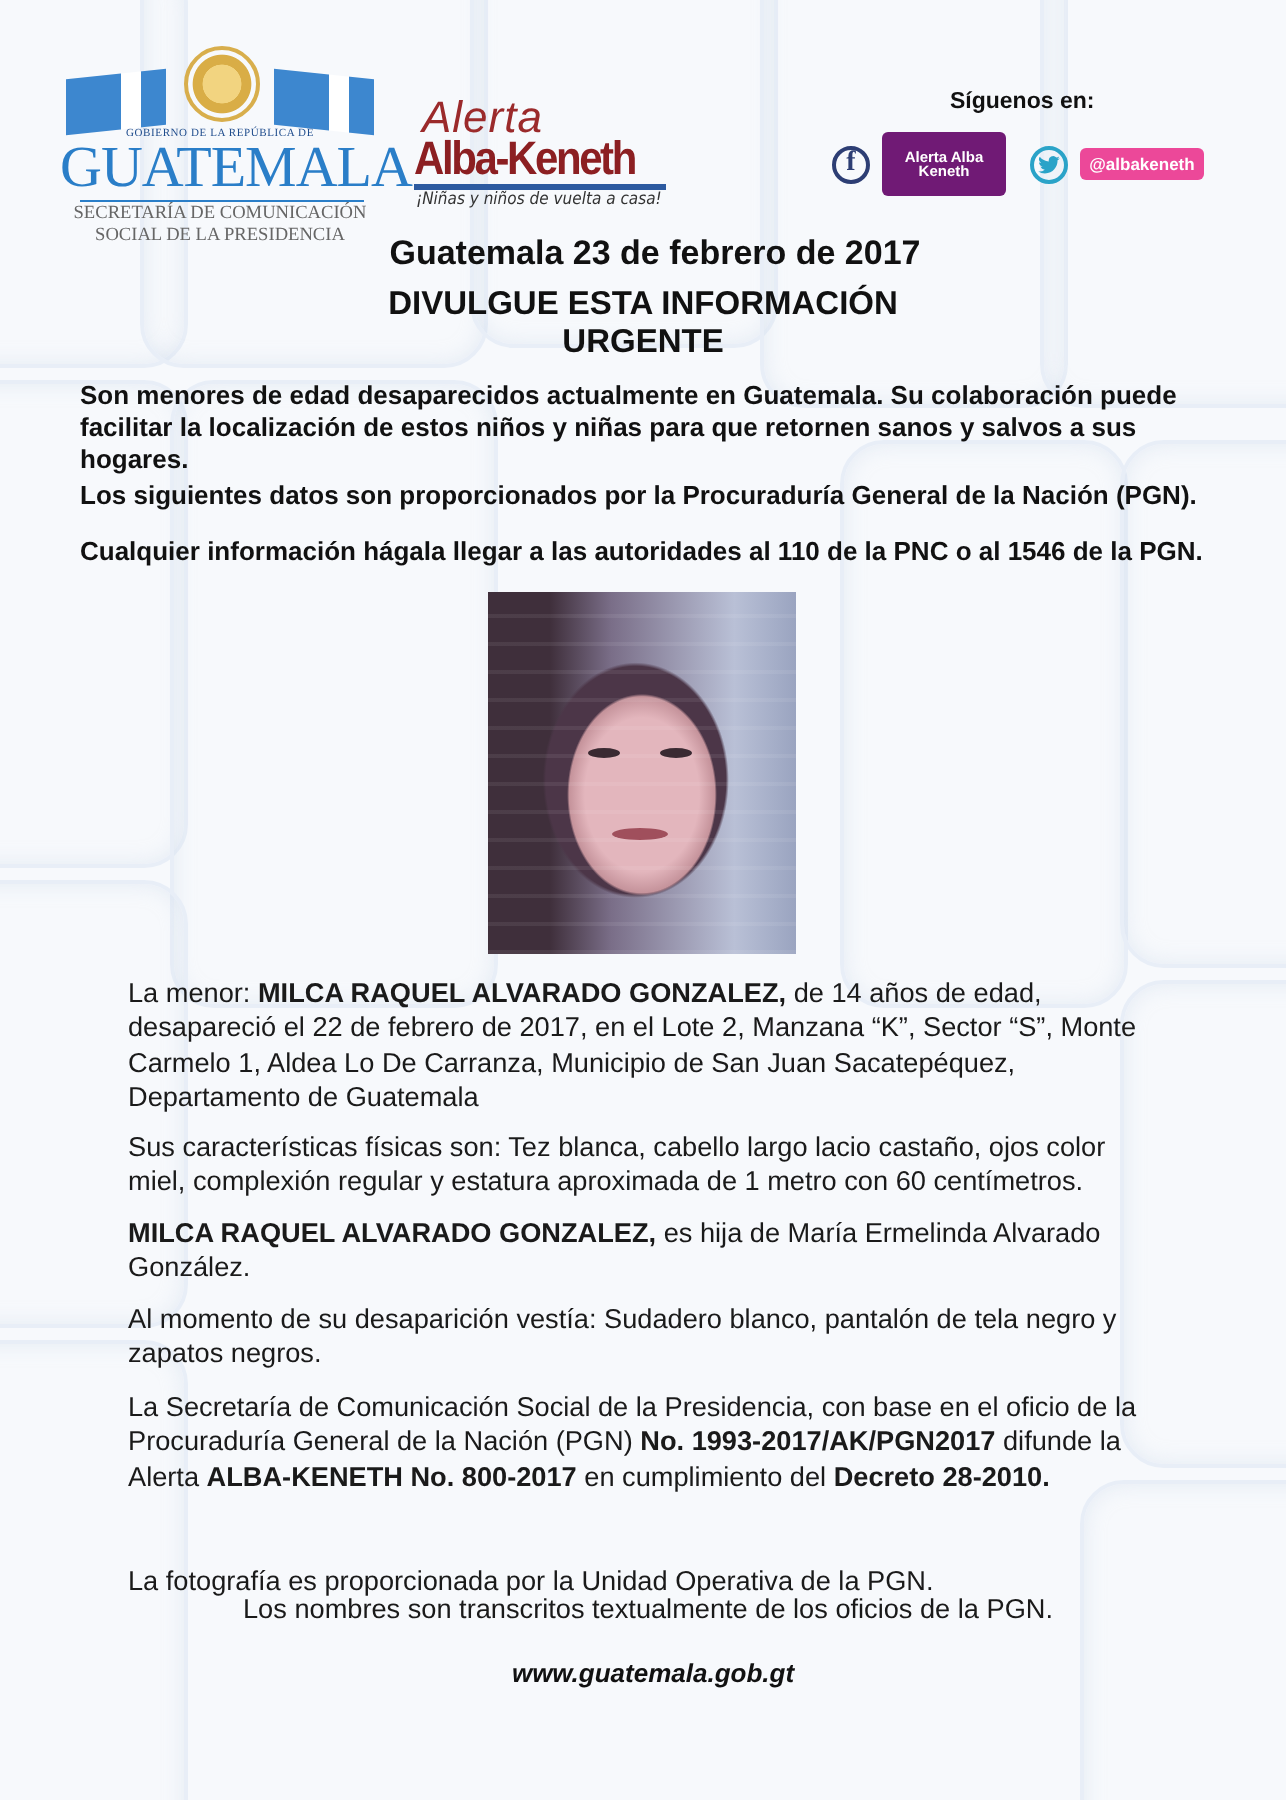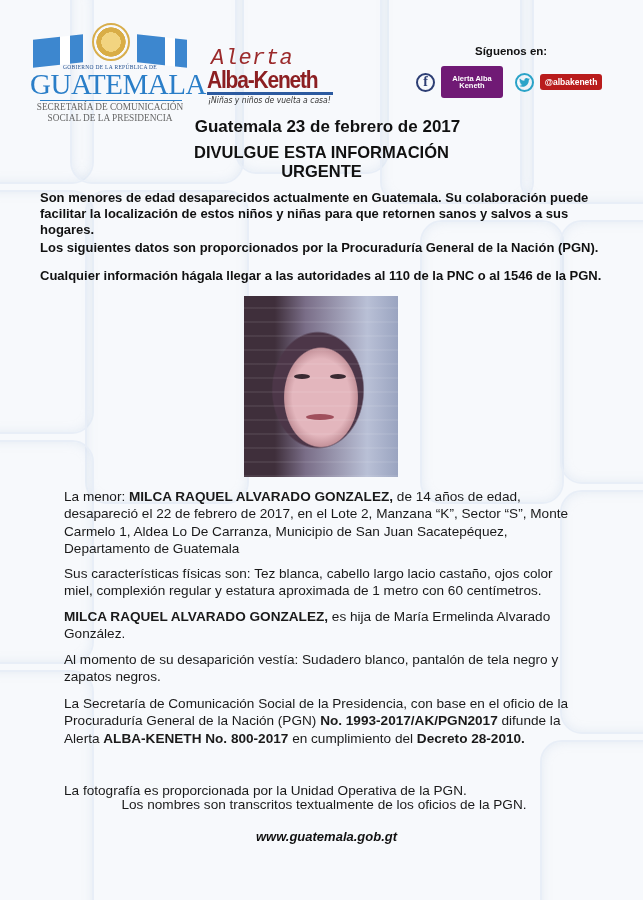--- a/index.html
+++ b/index.html
@@ -32,21 +32,21 @@
     .gt-gobierno { position: absolute; top: 42px; left: 0; width: 160px; text-align: center;
       font-family: "Liberation Serif", serif; font-size: 5.5px; color: #1f4c8c; letter-spacing: 0.3px; }
     .gt-name { position: absolute; top: 46px; left: 0; width: 160px; text-align: center;
       font-family: "Liberation Serif", serif; font-size: 29px; color: #2a7ec8; letter-spacing: -0.5px; }
     .gt-line { position: absolute; top: 78px; left: 10px; width: 142px; height: 1px; background: #2a7ec8; }
     .gt-sec { position: absolute; top: 80px; left: 0; width: 160px; text-align: center;
       font-family: "Liberation Serif", serif; font-size: 9.3px; color: #666; line-height: 11px; }
 
     
     .ak-logo { position: absolute; left: 205px; top: 50px; width: 135px; height: 60px; }
-    .ak-alerta { position: absolute; left: 6px; top: -4px; font-family: Liberation Mono, monospace;
+    .ak-alerta { position: absolute; left: 6px; top: -4px; font-family: Liberation Sans, sans-serif;
       font-style: italic; font-size: 22px; color: #9b2a2b; letter-spacing: 0.5px; }
     .ak-name { position: absolute; left: 2px; top: 17px; font-family: "Liberation Sans", sans-serif;
       font-weight: bold; font-size: 21px; color: #8c1f22; letter-spacing: -1.2px; transform: scaleY(1.12); transform-origin: top left; }
     .ak-bar { position: absolute; left: 2px; top: 42px; width: 126px; height: 3px; background: #2c5aa0; }
     .ak-tag { position: absolute; left: 3px; top: 45px; font-style: italic; font-size: 8.5px; color: #333;
       font-family: "DejaVu Sans", sans-serif; transform: scaleX(0.9); transform-origin: left; white-space: nowrap; }
 
     
     .social-title { position: absolute; left: 475px; top: 45px; font-weight: bold; font-size: 11.5px; }
     .social-row { position: absolute; top: 66px; left: 416px; display: flex; align-items: center; }
@@ -54,21 +54,21 @@
       width: 19px; height: 19px; border-radius: 50%; display: flex; align-items: center; justify-content: center;
       font-weight: bold; font-size: 14px; box-sizing: border-box;
     }
     .fb-icon { border: 2px solid #2d3e74; color: #2d3e74; font-family: "Liberation Serif", serif; }
     .tw-icon { border: 2px solid #2aa3c8; color: #2aa3c8; font-size: 10px; margin-left: 12px; }
     .fb-badge, .tw-badge {
       color: #fff; font-weight: bold; border-radius: 3px; text-align: center; margin-left: 6px;
       display: flex; align-items: center; justify-content: center;
     }
     .fb-badge { background: #701a75; font-size: 7.5px; line-height: 7.5px; width: 62px; height: 32px; }
-    .tw-badge { background: #b91c1c; font-size: 8.5px; width: 62px; height: 16px; }
+    .tw-badge { background: #ec4899; font-size: 8.5px; width: 62px; height: 16px; }
 
     .date { position: absolute; top: 117px; left: 0; width: 643px; text-align: center; font-weight: bold; font-size: 17px; padding-left: 12px; box-sizing: border-box; }
     .headline { position: absolute; top: 143px; left: 0; width: 643px; text-align: center; font-weight: bold; font-size: 16.5px; line-height: 19px; }
 
     .intro { position: absolute; left: 40px; width: 565px; font-weight: bold; font-size: 13px; line-height: 16px; }
     .intro-1 { top: 190px; }
     .intro-2 { top: 240px; }
     .intro-3 { top: 268px; }
 
     .photo {

